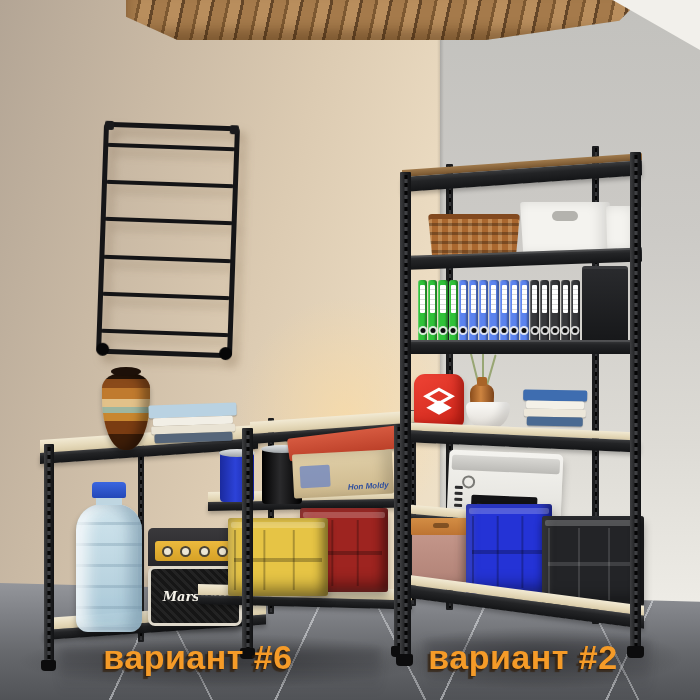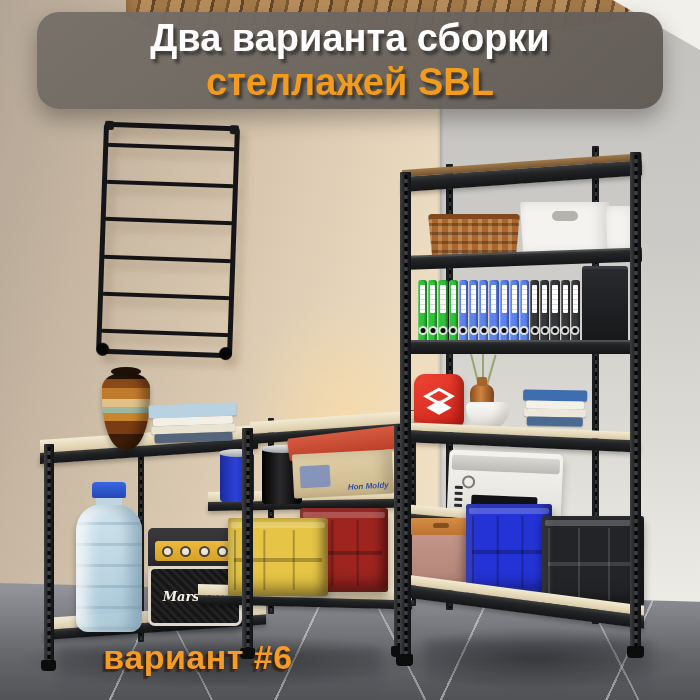--- a/index.html
+++ b/index.html
@@ -395,20 +395,17 @@
       <div class="wood" style="height:10px;"></div>
         <div class="frame" style="height:13px;"></div>
     </div>
 
     <div class="post" style="left:400px;top:172px;width:11px;height:486px;"></div>
     <div class="post" style="left:630px;top:152px;width:11px;height:498px;"></div>
     <div class="foot" style="left:396px;top:654px;width:17px;height:12px;"></div>
     <div class="foot" style="left:627px;top:646px;width:17px;height:12px;"></div>
   </div>
 
-  <div class="abs banner">
-    <div class="l1">Два варианта сборки</div>
-    <div class="l2">стеллажей SBL</div>
-  </div>
 
   <div class="abs variant-label" style="left:78px;">вариант #6</div>
+  <div class="abs variant-label" style="left:403px;">вариант #2</div>
 
 </div>
 
 </body></html>

